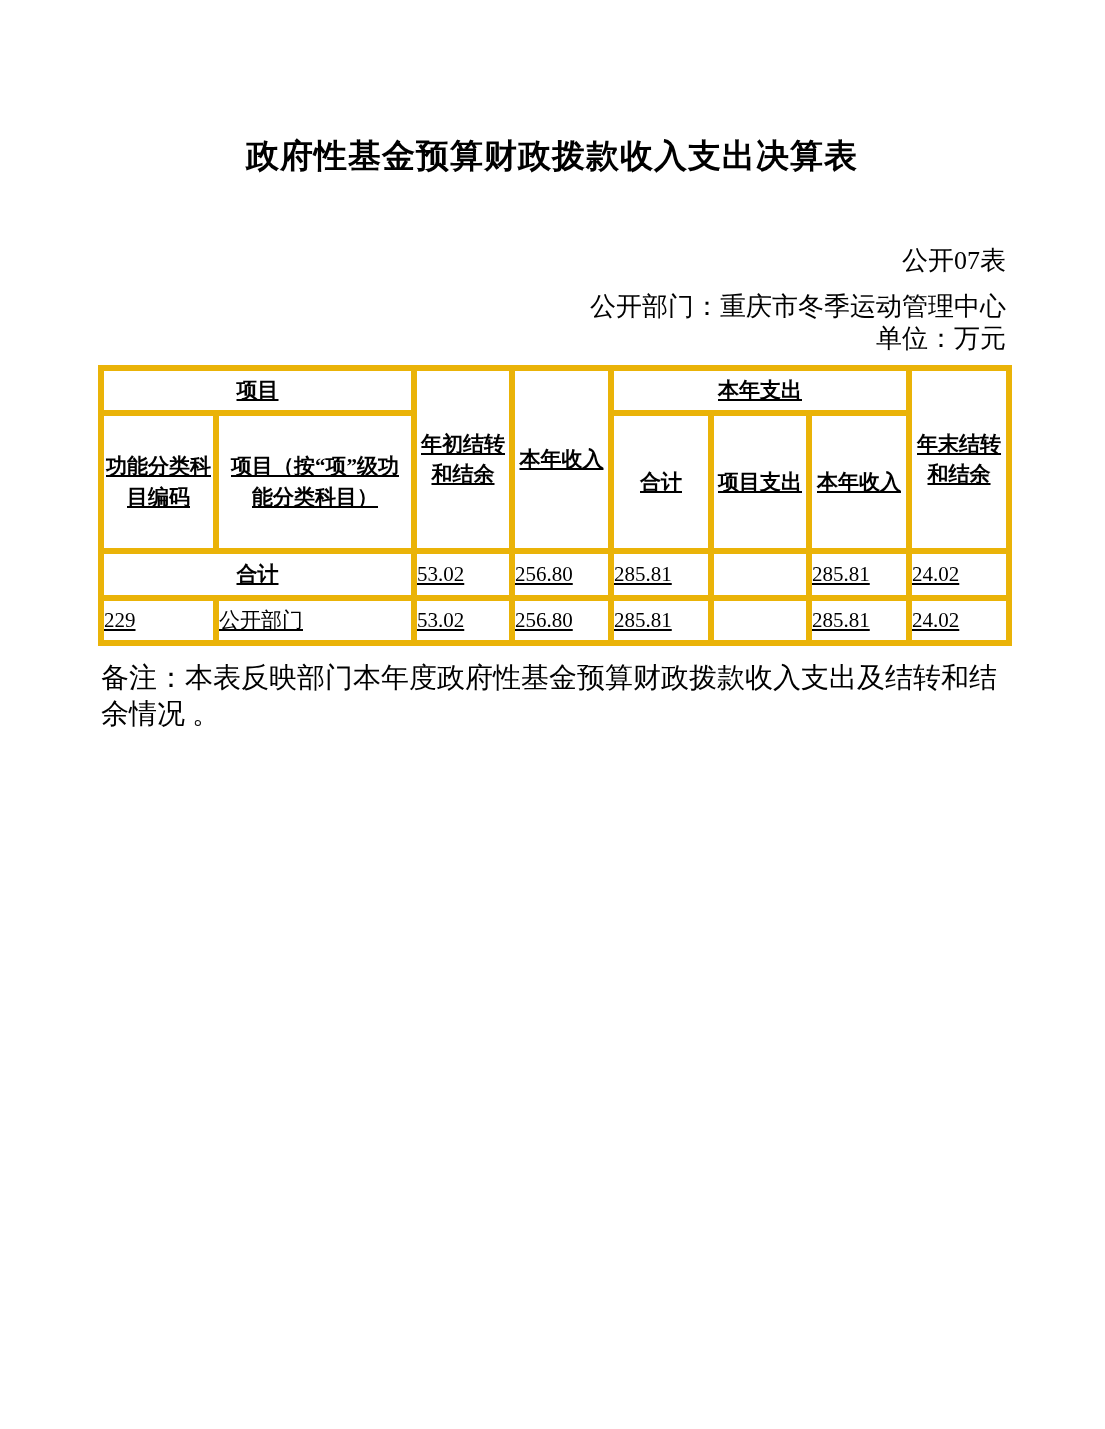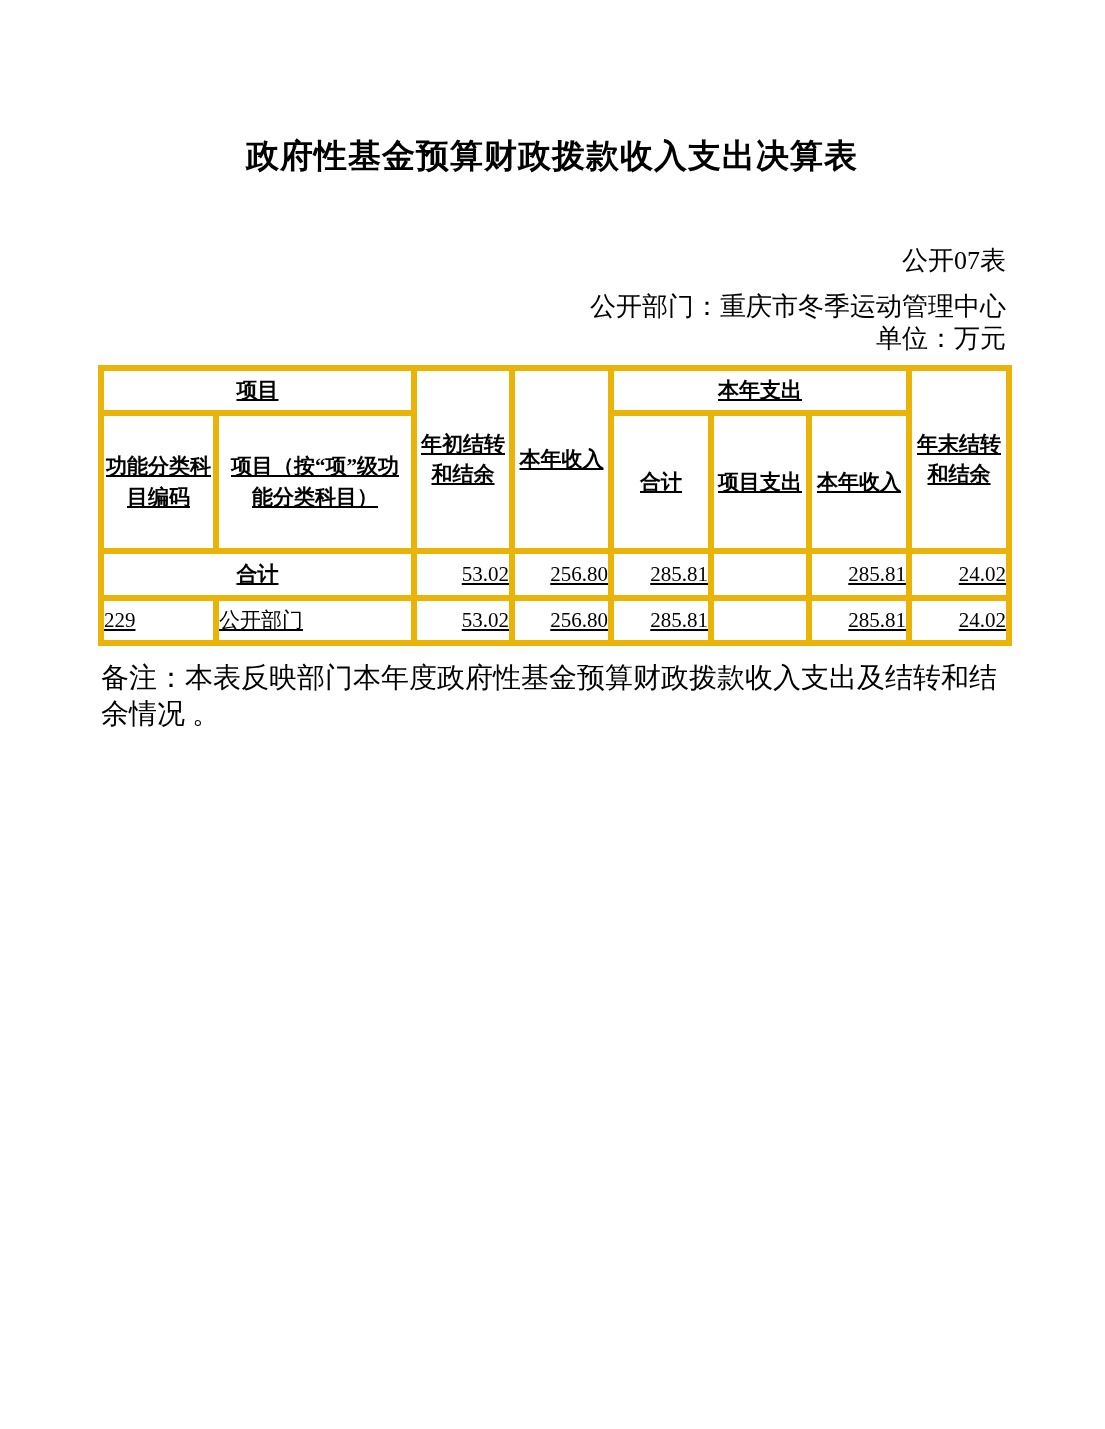--- a/index.html
+++ b/index.html
@@ -73,21 +73,21 @@
     text-align: left;
     vertical-align: middle;
     padding-left: 4px;
   }
   td.cell-name {
     text-align: left;
     vertical-align: middle;
     padding-left: 8px;
   }
   td.cell-num {
-    text-align: right;
+    text-align: left;
     vertical-align: middle;
     padding-right: 6px;
     margin-top: 8px;
   }
   .note {
     margin-top: 14px;
     font-size: 28px;
     line-height: 1.3;
     padding-left: 3px;
   }

